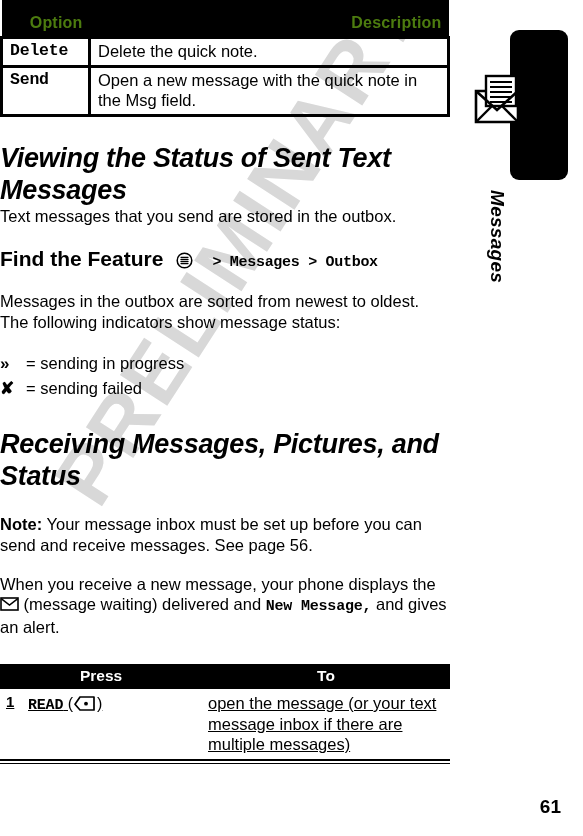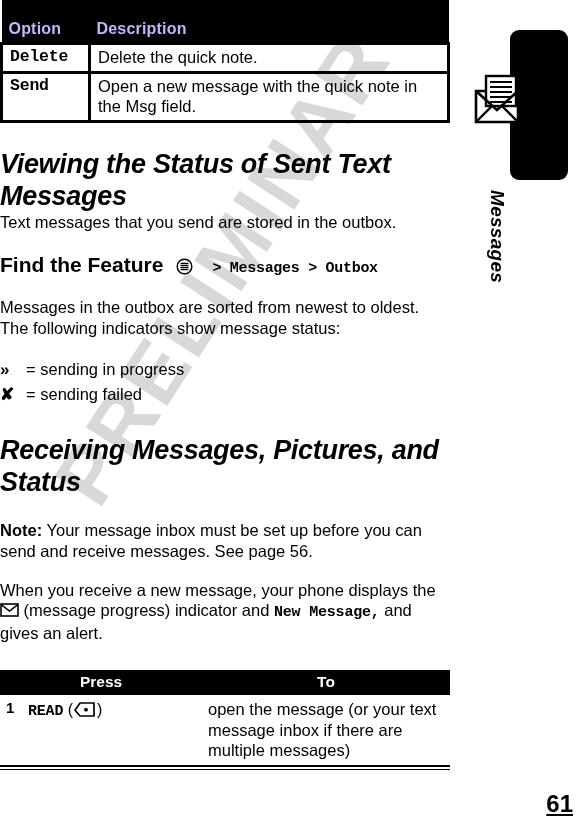--- a/index.html
+++ b/index.html
@@ -59,25 +59,26 @@
     width: 450px;
     table-layout: fixed;
   }
   table.doc-table td, table.doc-table th {
     vertical-align: top;
     text-align: left;
     padding: 2px 7px 4px 7px;
   }
   table.doc-table thead th {
     background: #000000;
-    color: #c4b5fd;
+    color: #4d7c0f;
     font-size: 16px;
     font-weight: bold;
-    padding: 20px 7px 4px 7px;
+    padding: 14px 7px 4px 7px;
     letter-spacing: 0.2px;
+    text-align: right;
   }
   
   #option-table td {
     border: 3px solid #000000;
     font-size: 16.5px;
     line-height: 1.22;
   }
   #option-table thead th { border: none; }
   #option-table col.c1 { width: 88px; }
   .mono-b {
@@ -85,20 +86,21 @@
     font-weight: bold;
     font-size: 15px;
     letter-spacing: -0.2px;
   }
 
   
   #press-table {
     border-collapse: collapse;
     width: 450px;
     table-layout: fixed;
+    text-decoration: underline;
   }
   #press-table thead th {
     background: #000000;
     color: #ffffff;
     font-size: 15.5px;
     font-weight: bold;
     padding: 3px 6px 4px 6px;
   }
   #press-table td {
     font-size: 16.5px;
@@ -219,26 +221,25 @@
     letter-spacing: 0.3px;
     color: #000000;
     transform: rotate(90deg);
     transform-origin: 0 0;
     white-space: nowrap;
   }
 
   
   #page-number {
     position: absolute;
-    right: 10px;
+    right: 22px;
     bottom: 18px;
-    font-size: 24px;
+    font-size: 19px;
     font-weight: bold;
     z-index: 3;
-    text-decoration: underline;
   }
 </style>
 </head>
 <body>
 
 <div id="page">
 
   <div id="watermark">
     <div class="wm-text">PRELIMINARY</div>
   </div>
@@ -339,21 +340,21 @@
     </p>
 
     <p class="body" style="margin-top:18px; width:452px;">
       <span>When you receive a new message, your phone displays the</span>
       <span>
         <svg class="env-inline" width="19" height="14" viewBox="0 0 19 14" xmlns="http://www.w3.org/2000/svg">
           <rect x="1" y="1" width="17" height="12" fill="#ffffff" stroke="#000000" stroke-width="1.6"></rect>
           <path d="M1.5 1.8 L9.5 8 L17.5 1.8" fill="none" stroke="#000000" stroke-width="1.5"></path>
         </svg>
       </span>
-      <span>(message progress) indicator and</span>
+      <span>(message waiting) delivered and</span>
       <span class="mono-b">New Message,</span>
       <span>and gives an alert.</span>
     </p>
 
     <table id="press-table" style="margin-top:26px;">
       <colgroup>
           <col class="n">
           <col class="k">
           <col>
         </colgroup>

